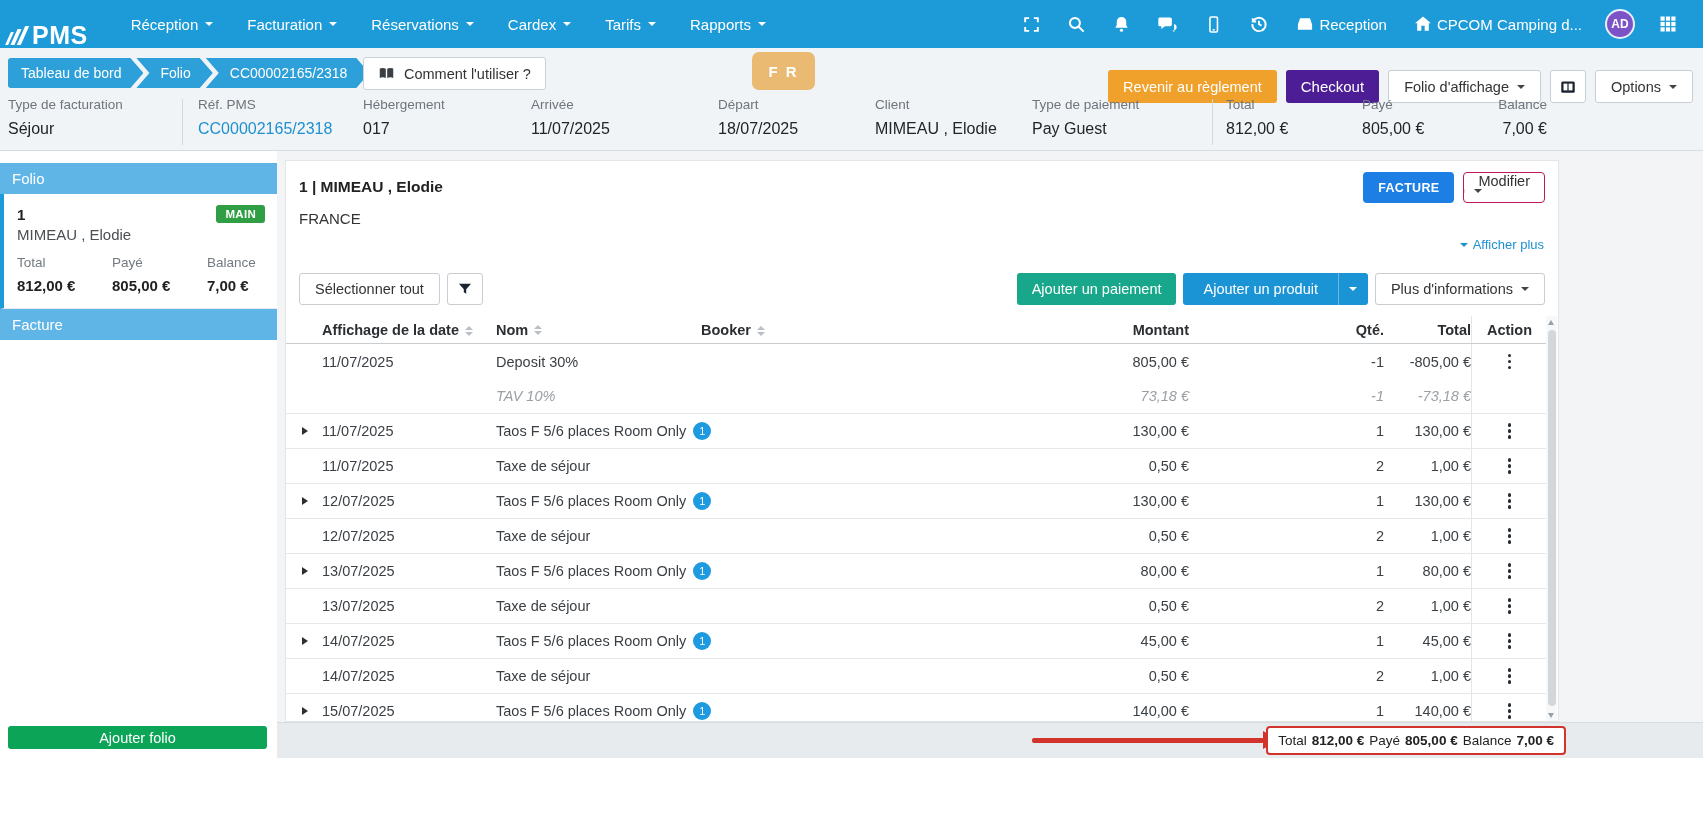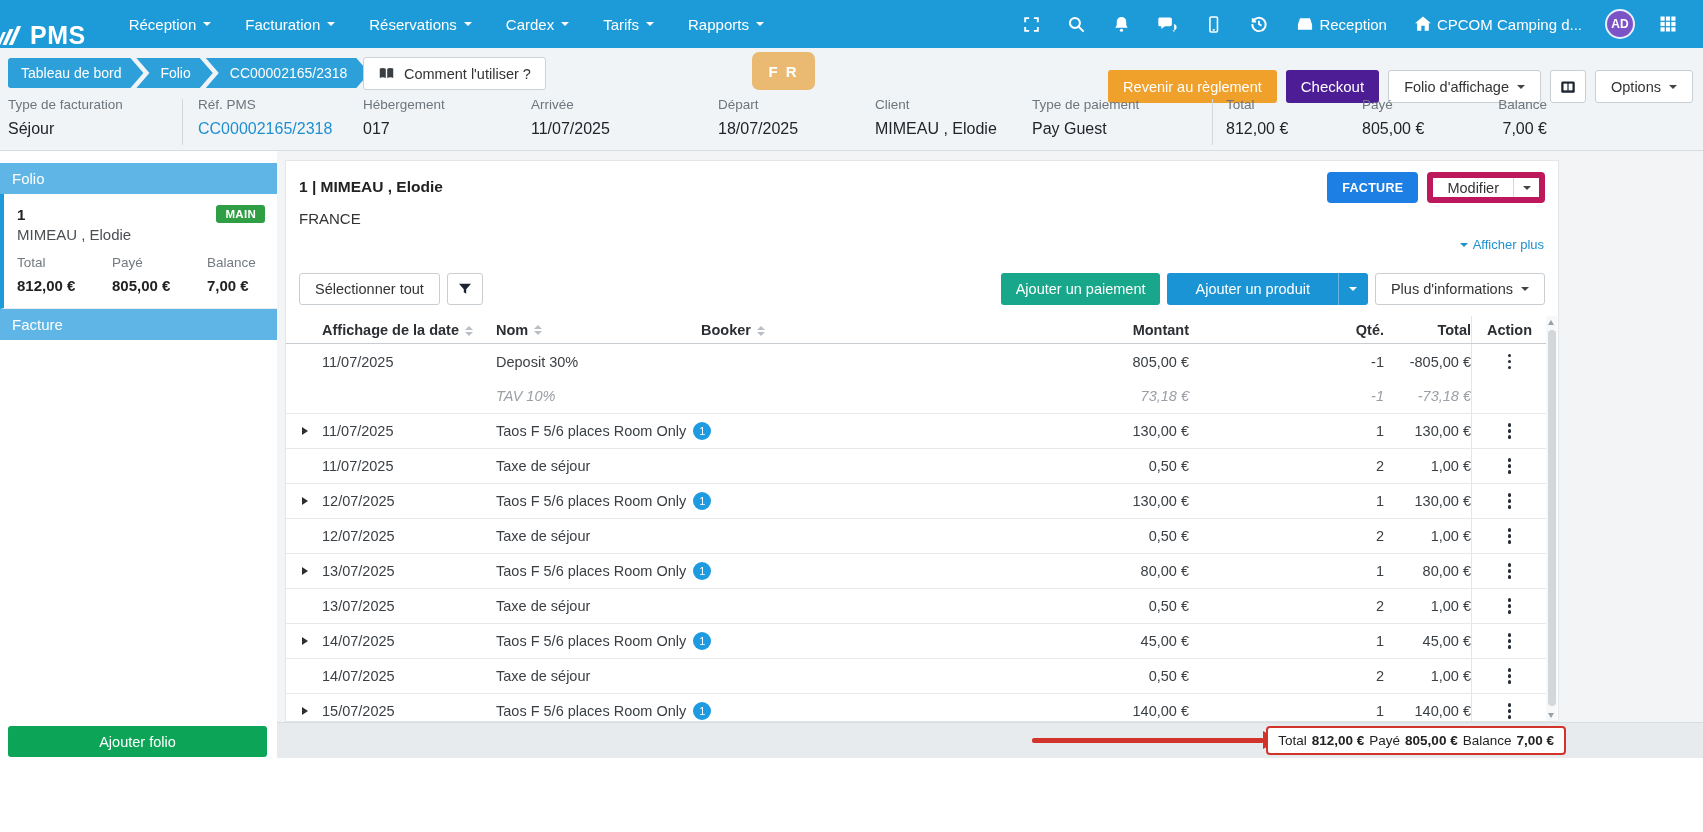--- a/index.html
+++ b/index.html
@@ -2,21 +2,21 @@
 <html><head>
 <meta charset="utf-8">
 <style>
   * { margin:0; padding:0; box-sizing:border-box; }
   html,body { width:1703px; height:832px; overflow:hidden; background:#ffffff;
     font-family:"Liberation Sans", sans-serif; color:#333; }
 
   
   .navbar { position:absolute; top:0; left:0; width:1703px; height:48px;
     background:#1d9bd8; display:flex; align-items:center; color:#fff; z-index:30; }
-  .brand { display:flex; align-items:center; gap:13px; padding:0 26px 0 0; cursor:pointer;margin-top:22px; }
+  .brand { display:flex; align-items:center; gap:7px; padding:0 26px 0 8px; cursor:pointer;margin-top:22px; }
   .brand-stripes { display:flex; gap:3px; }
   .brand-stripes i { display:block; width:4px; height:19px; background:#fff; transform:skewX(-24deg); }
   .brand-stripes i:nth-child(1){ height:13px; margin-top:6px; width:3px;}
   .brand-stripes i:nth-child(2){ height:16px; margin-top:3px;}
   .brand-text { font-size:25px; font-weight:bold; letter-spacing:.5px; }
   .nav-menu { display:flex; height:100%; }
   .nav-item { display:flex; align-items:center; gap:7px; padding:0 17px; font-size:15px; cursor:pointer; }
   .caret-down { width:0; height:0; border-left:4px solid transparent; border-right:4px solid transparent; border-top:4px solid #fff; }
   .caret-down.dark { border-top-color:#444; }
   .nav-right { margin-left:auto; display:flex; align-items:center; gap:4px; padding-right:14px; }
@@ -70,46 +70,46 @@
   .folio-top { display:flex; justify-content:space-between; align-items:center; }
   .folio-num { font-size:15px; font-weight:bold; color:#222; }
   .badge-main { background:#2f9e44; color:#fff; font-size:11.5px; font-weight:bold; padding:3px 9px;
     border-radius:3px; letter-spacing:.3px; }
   .folio-guest { font-size:15px; color:#4a4f54; margin-top:3px; }
   .folio-money { display:flex; margin-top:12px; }
   .fm { display:flex; flex-direction:column; gap:7px; }
   .fm:nth-child(1){ width:95px;} .fm:nth-child(2){ width:95px;} .fm:nth-child(3){ flex:1;}
   .fm .lbl { font-size:13.5px; color:#73797f; }
   .fm .val { font-size:15px; font-weight:bold; color:#222; }
-  .add-folio-btn { position:absolute; left:8px; top:575px; width:259px; height:31px; background:#0ca558;
+  .add-folio-btn { position:absolute; left:8px; top:575px; width:259px; height:23px; background:#0ca558;
     color:#fff; border:none; border-radius:3px; font-size:14.5px; font-family:inherit; cursor:pointer; }
 
   
   .card { position:absolute; left:285px; top:160px; width:1274px; height:562px; background:#fff;
     border:1px solid #e2e6e9; overflow:hidden; }
   .guest-title { position:absolute; top:17px; left:13px; font-size:15.5px; font-weight:bold; color:#222; }
   .guest-country { position:absolute; top:49px; left:13px; font-size:15px; color:#333; }
   .title-actions { position:absolute; top:11px; right:13px; display:flex; gap:9px; }
   .btn-facture { height:31px; background:#1d7fe4; color:#fff; font-weight:bold; font-size:12.5px;
     border:none; border-radius:4px; padding:0 15px; letter-spacing:.3px; cursor:pointer; font-family:inherit;}
-  .split-white { display:flex; height:31px; border:6px solid #be185d; border-radius:4px; background:#fff; overflow:hidden; }
+  .split-white { display:flex; height:31px; border:1px solid #be185d; border-radius:4px; background:#fff; overflow:hidden;flex-direction:column; }
   .split-white .main-part { padding:0 14px; display:flex; align-items:center; font-size:14.5px; cursor:pointer; }
   .split-white .caret-part { width:26px; display:flex; align-items:center; justify-content:center;
     border-left:1px solid #d4d9dd; cursor:pointer; }
   .show-more { position:absolute; top:76px; right:14px; font-size:13px; color:#1e90d0; display:flex;
     align-items:center; gap:5px; cursor:pointer; }
   .caret-blue { width:0;height:0;border-left:4px solid transparent;border-right:4px solid transparent;border-top:4px solid #1e90d0; }
 
   .toolbar { position:absolute; top:112px; left:13px; right:13px; display:flex; align-items:center; }
   .toolbar .left { display:flex; gap:7px; }
   .toolbar .right { margin-left:auto; display:flex; gap:7px; }
   .btn-h32 { height:32px; }
   .btn-teal { background:#18a78a; color:#fff; }
   .split-blue { display:flex; height:32px; border-radius:3px; background:#1b94d6; color:#fff; overflow:hidden; }
-  .split-blue .main-part { padding:0 28px; display:flex; align-items:center; font-size:14.5px; cursor:pointer; }
+  .split-blue .main-part { padding:0 20px; display:flex; align-items:center; font-size:14.5px; cursor:pointer; }
   .split-blue .caret-part { width:30px; display:flex; align-items:center; justify-content:center;
     border-left:1px solid rgba(255,255,255,.35); cursor:pointer; }
 
   
   .tbl { position:absolute; top:155px; left:0; width:1261px; }
   .trow, .thead { display:grid; grid-template-columns:28px 170px 202px 130px 375px 195px 85px 76px; align-items:center; }
   .thead { height:28px; font-weight:bold; font-size:14.5px; color:#2b2f33; border-bottom:1px solid #c8cdd2; }
   .trow { height:35px; font-size:14.5px; color:#3a3f44; border-bottom:1px solid #e6e9ec; background:#fff; }
   .trow.no-border { border-bottom:none; }
   .c { white-space:nowrap; }

